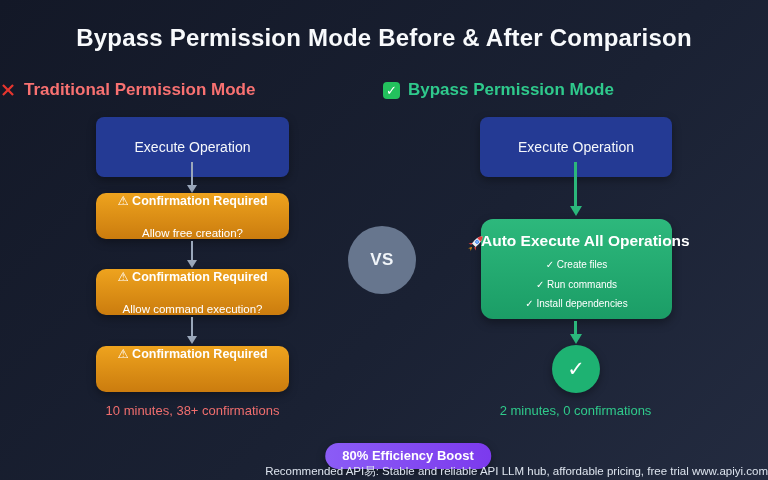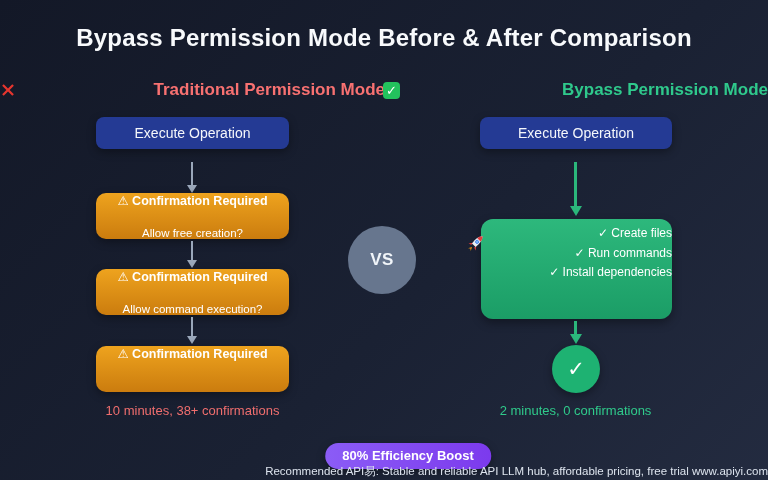--- a/index.html
+++ b/index.html
@@ -9,34 +9,34 @@
     font-family:"Liberation Sans","DejaVu Sans",sans-serif;
     padding-left:48px;
     -webkit-font-smoothing:antialiased;
   }
   .abs{position:absolute;}
   .title{
     top:24px;left:0;width:768px;text-align:center;
     color:#f8fafc;font-size:24px;font-weight:bold;letter-spacing:0.2px;
   }
   .col-header{
-    top:79px;height:22px;display:flex;align-items:center;justify-content:space-between;gap:8px;
+    top:79px;height:22px;display:flex;align-items:center;justify-content:flex-start;gap:8px;
     font-size:17px;font-weight:bold;
   }
   .col-header.left{left:0;width:385px;color:#f87171;}
   .col-header.right{left:383px;width:385px;color:#2fc98c;}
   .icon-svg{display:block;}
   .green-check-icon{
     width:17px;height:17px;border-radius:4px;background:#23c25d;
     display:inline-flex;align-items:center;justify-content:center;
     color:#ffffff;font-size:13px;font-weight:bold;line-height:1;
   }
   .green-check-icon::before{content:"\2713";}
   .exec-box{
-    width:192px;height:32px;border-radius:8px;background:#243a94;
+    width:192px;height:60px;border-radius:8px;background:#243a94;
     display:flex;align-items:center;justify-content:center;
     color:#f5f7fb;font-size:14px;box-shadow:0 3px 8px rgba(0,0,0,0.35);
   }
   .conf-box{
     left:96px;width:193px;height:46px;border-radius:10px;
     background:linear-gradient(180deg,#eea31e 0%,#cb7c0e 100%);
     display:flex;flex-direction:column;align-items:center;justify-content:space-between;gap:2px;
     color:#ffffff;box-shadow:0 3px 8px rgba(0,0,0,0.35);
   }
   .conf-title{font-size:12.5px;font-weight:bold;}
@@ -63,21 +63,21 @@
   }
   .auto-box{
     left:481px;top:219px;width:191px;height:100px;border-radius:12px;
     background:linear-gradient(180deg,#2db87c 0%,#1b9d66 100%);
     color:#ffffff;box-shadow:0 4px 10px rgba(0,0,0,0.35);
   }
   .auto-title{
     margin-top:13px;text-align:center;font-size:15.5px;font-weight:bold;white-space:nowrap;
   }
   .rocket-wrap{left:-15px;top:14px;width:20px;height:20px;}
-  .auto-items{margin-top:5px;text-align:right;font-size:12px;line-height:19.5px;}
+  .auto-items{margin-top:5px;text-align:center;font-size:10px;line-height:19.5px;}
   .success-circle{
     left:552px;top:345px;width:48px;height:48px;border-radius:50%;background:#1eb272;
     display:flex;align-items:center;justify-content:center;
     color:#ffffff;font-size:21px;font-weight:bold;
     box-shadow:0 3px 8px rgba(0,0,0,0.35);
   }
   .badge{
     top:443px;left:50%;transform:translateX(-50%);
     height:26px;line-height:26px;padding:0 17px;border-radius:14px;
     background:linear-gradient(90deg,#8b5cf6,#7c3aed);
@@ -152,20 +152,21 @@
         <g transform="rotate(45 16 16)">
           <path d="M16 25 L13 31 L16 28.6 L19 31 Z" fill="#f59e0b"></path>
           <path d="M12.4 19 L8 25 L12.8 23.2 Z" fill="#e23d3d"></path>
           <path d="M19.6 19 L24 25 L19.2 23.2 Z" fill="#e23d3d"></path>
           <path d="M16 1 C11.5 6 10.5 13 12 21 L20 21 C21.5 13 20.5 6 16 1 Z" fill="#e8edf4"></path>
           <path d="M16 1 C13.8 3.4 12.6 6 12 9 L20 9 C19.4 6 18.2 3.4 16 1 Z" fill="#e23d3d"></path>
           <circle cx="16" cy="13.5" r="2.6" fill="#7cb8f7" stroke="#2563eb" stroke-width="1"></circle>
         </g>
       </svg>
     </span>
+    <div class="auto-title">Auto Execute All Operations</div>
     <div class="auto-items">
       <div>✓ Create files</div>
       <div>✓ Run commands</div>
       <div>✓ Install dependencies</div>
     </div>
   </div>
 
   <div class="abs arrow-green" style="top:321px;height:13px;"></div>
 
   <div class="abs success-circle">

